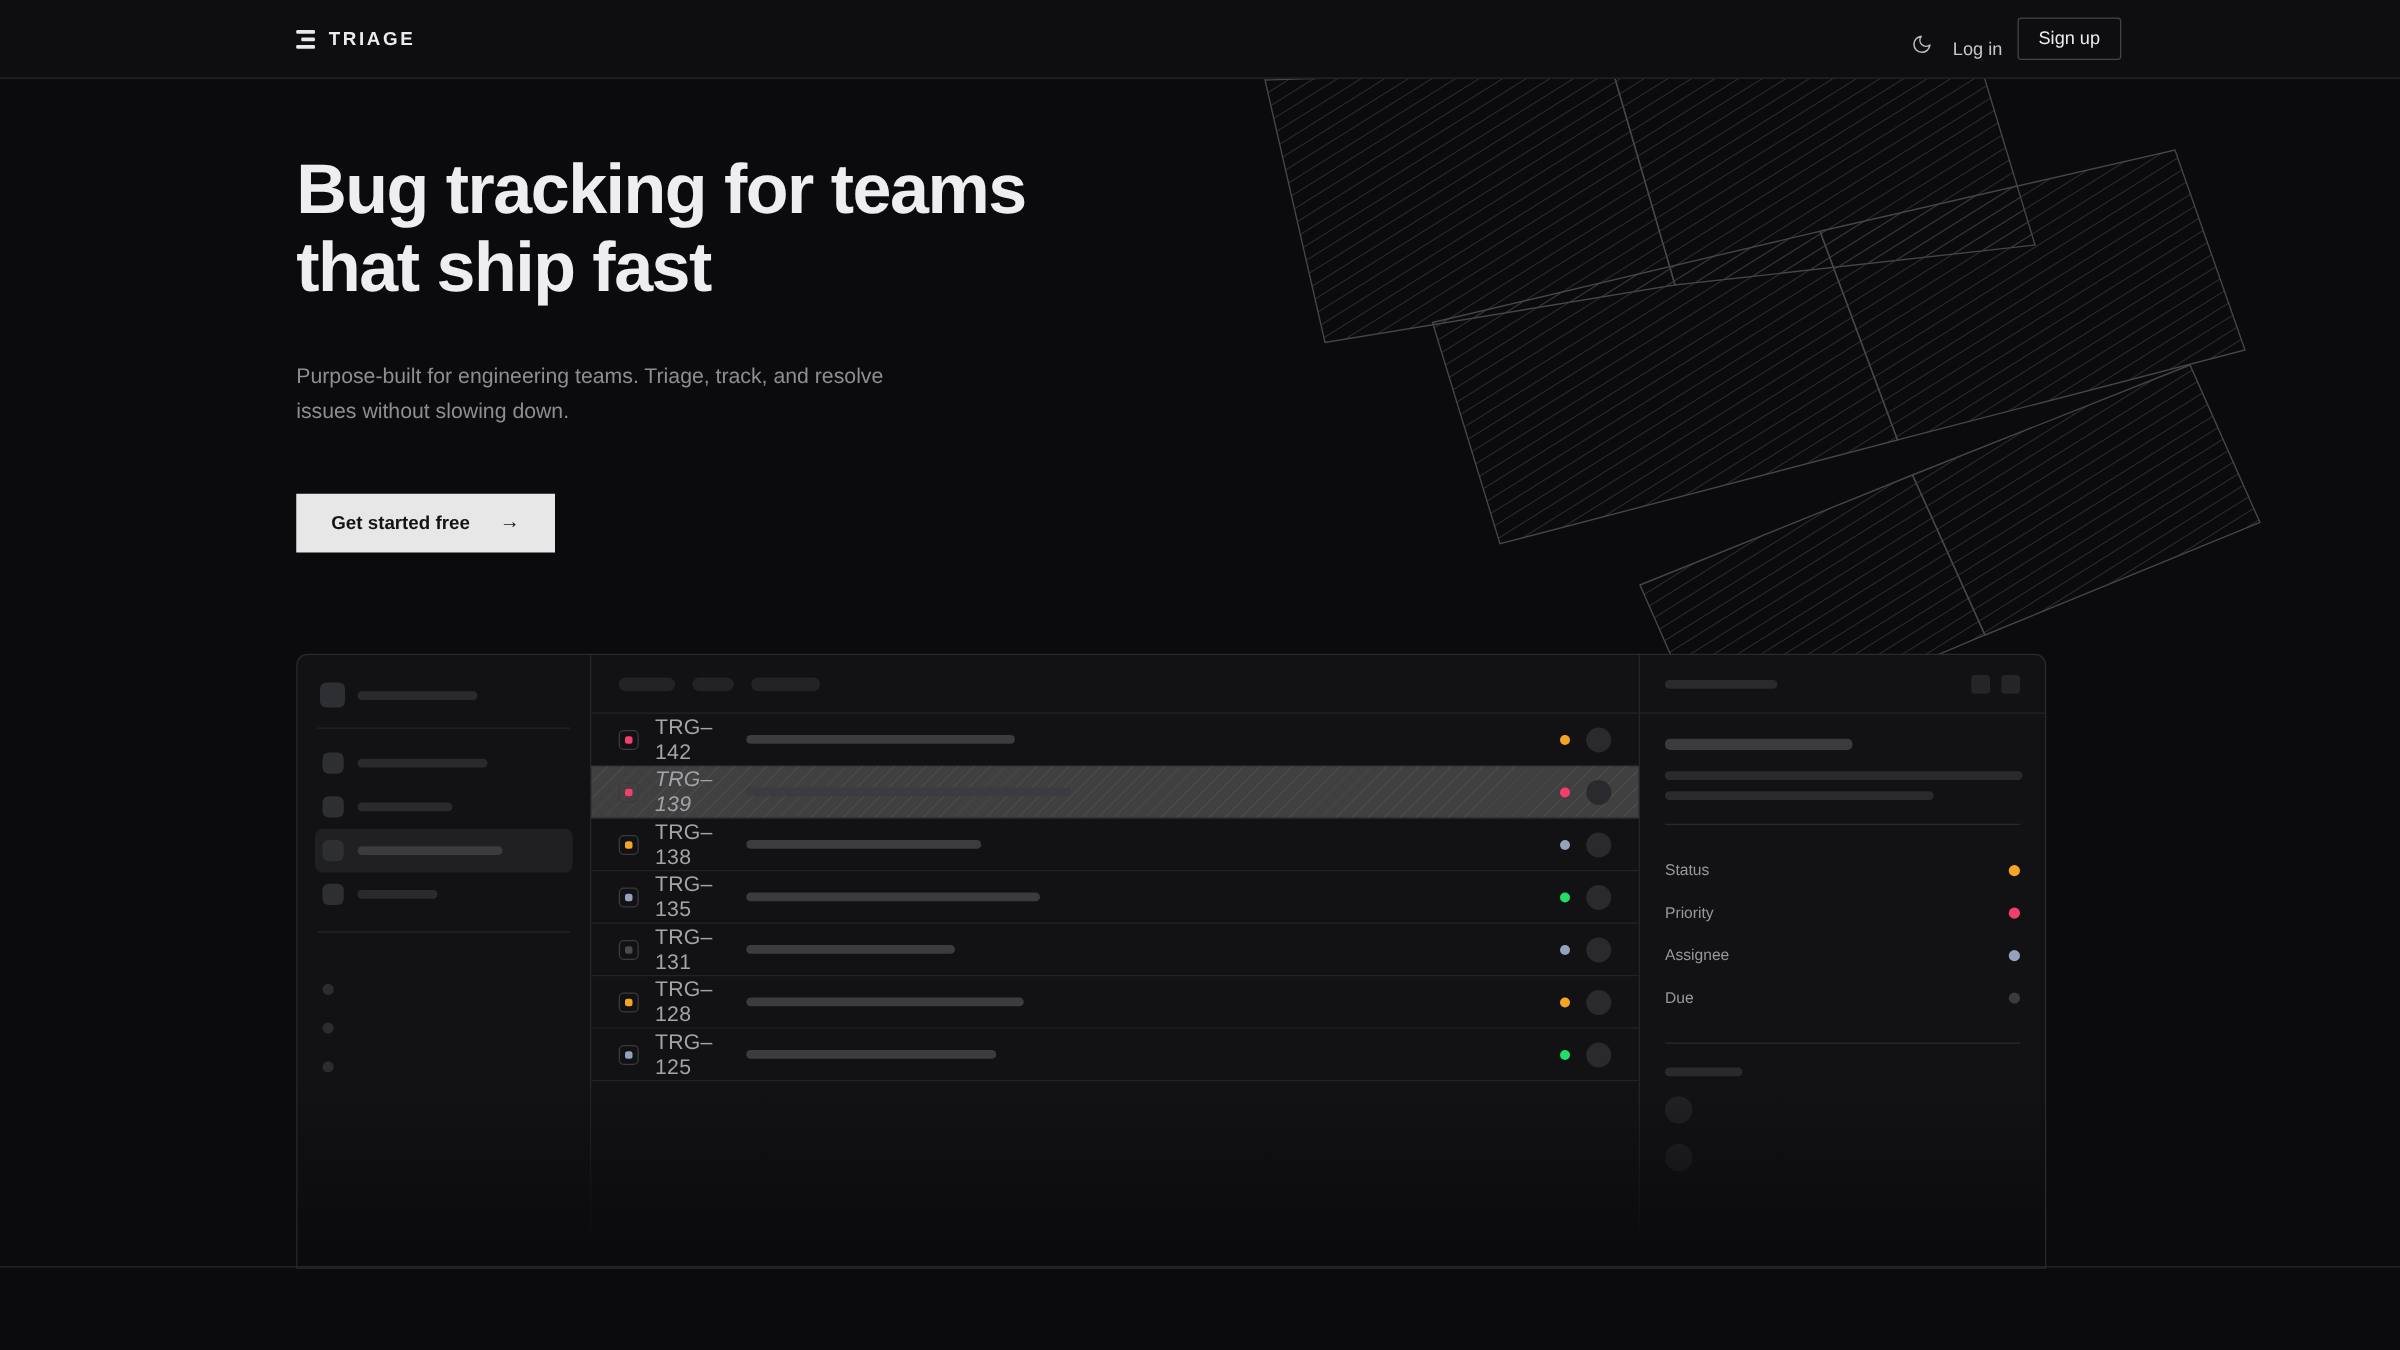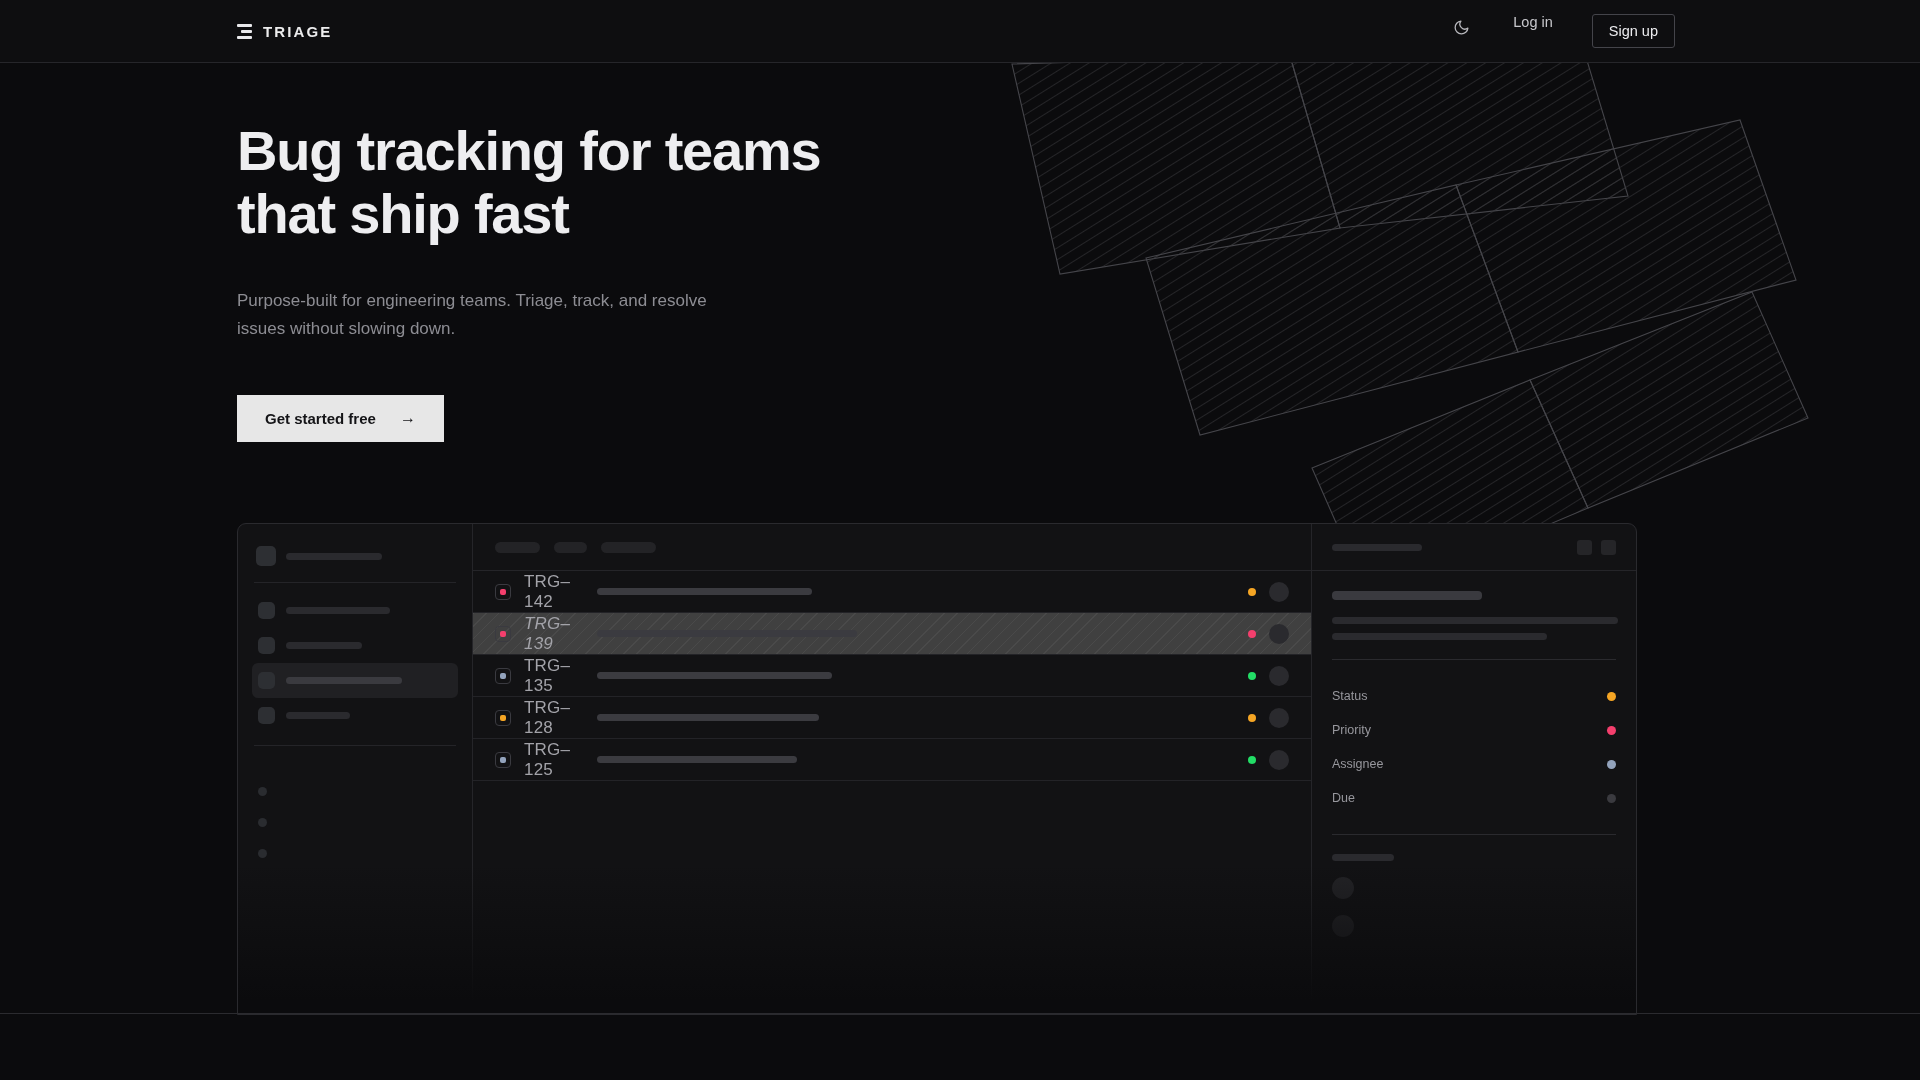--- a/index.html
+++ b/index.html
@@ -32,21 +32,21 @@
   .logo-mark i { display:block; height:3px; background:#e9e9ec; border-radius:1px; }
   .logo-mark i:nth-child(1){ width:15px; }
   .logo-mark i:nth-child(2){ width:11px; margin-left:4px; }
   .logo-mark i:nth-child(3){ width:15px; }
   .brand-name {
     color:#ececed; font-size:15px; font-weight:bold;
     letter-spacing:2.1px;
   }
 
   .header-right {
-    position:absolute; right:245px; display:flex; align-items:flex-start; gap:39px;
+    position:absolute; right:223px; display:flex; align-items:flex-end; gap:12px;
   }
   .moon-btn {
     width:26px; height:26px; display:flex; align-items:center; justify-content:center;
     color:#b8b8bd; cursor:pointer;
   }
   .login-link {
     color:#c7c7cc; font-size:14.5px; cursor:pointer;
   }
   .signup-btn {
     border:1px solid #44444a; border-radius:3px;
@@ -292,26 +292,48 @@
             </span>
             <span class="row-id">TRG–139</span>
             <span class="row-title" style="width:260px"></span>
             <span class="row-right">
               <span class="status-dot" style="background:#f43f6d"></span>
               <span class="avatar"></span>
             </span>
           </div>
           <div class="row">
             <span class="prio">
+              <i style="background:#f5a524"></i>
+            </span>
+            <span class="row-id">TRG–138</span>
+            <span class="row-title" style="width:188px"></span>
+            <span class="row-right">
+              <span class="status-dot" style="background:#93a3bc"></span>
+              <span class="avatar"></span>
+            </span>
+          </div>
+          <div class="row">
+            <span class="prio">
               <i style="background:#93a3bc"></i>
             </span>
             <span class="row-id">TRG–135</span>
             <span class="row-title" style="width:235px"></span>
             <span class="row-right">
               <span class="status-dot" style="background:#22dd66"></span>
+              <span class="avatar"></span>
+            </span>
+          </div>
+          <div class="row">
+            <span class="prio">
+              <i style="background:#4a4a50"></i>
+            </span>
+            <span class="row-id">TRG–131</span>
+            <span class="row-title" style="width:167px"></span>
+            <span class="row-right">
+              <span class="status-dot" style="background:#93a3bc"></span>
               <span class="avatar"></span>
             </span>
           </div>
           <div class="row">
             <span class="prio">
               <i style="background:#f5a524"></i>
             </span>
             <span class="row-id">TRG–128</span>
             <span class="row-title" style="width:222px"></span>
             <span class="row-right">

